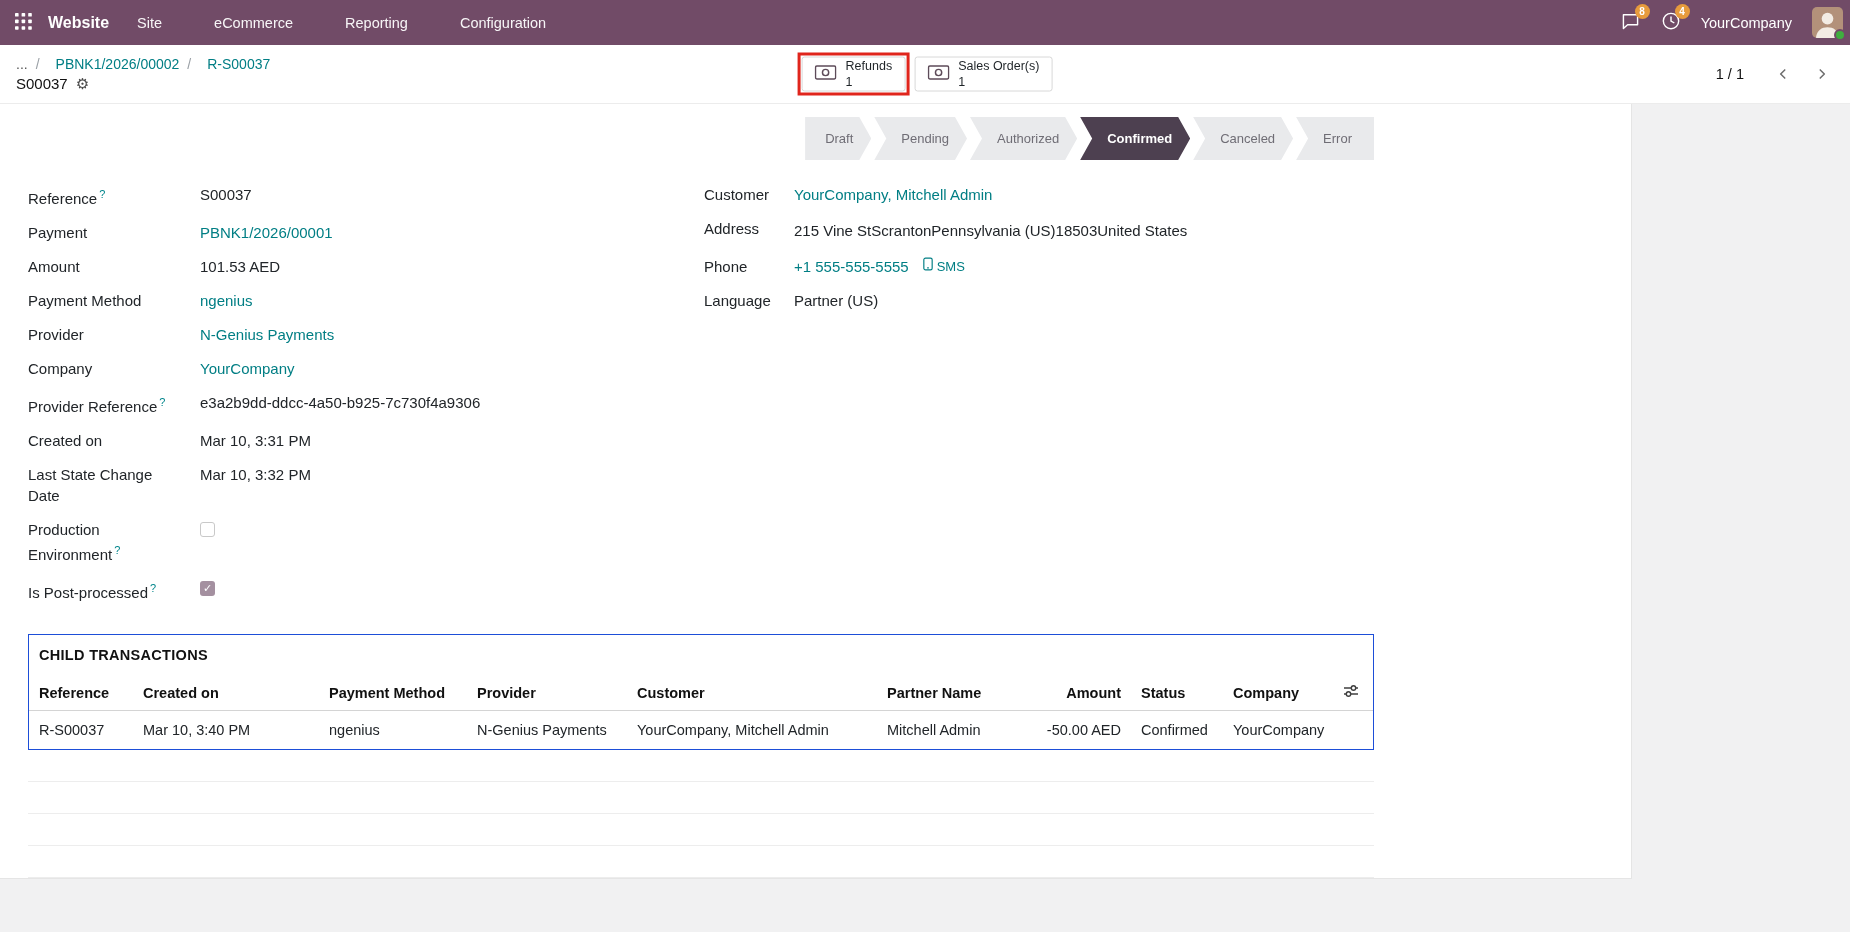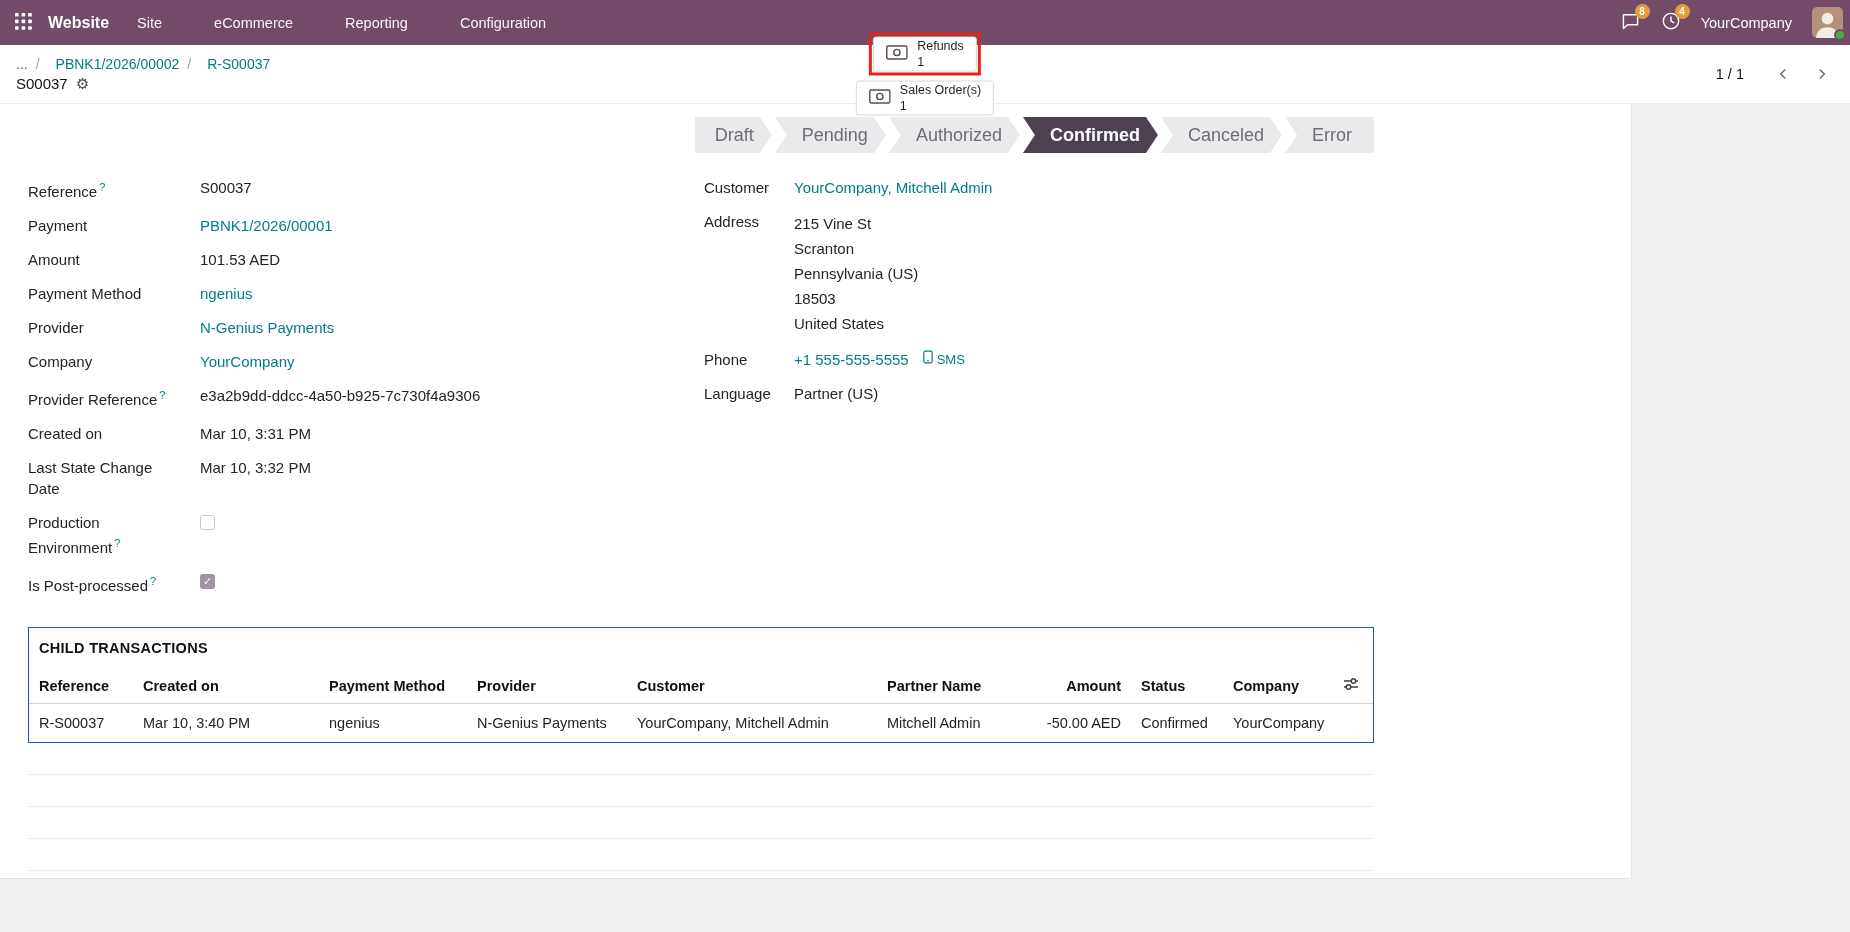--- a/index.html
+++ b/index.html
@@ -24,51 +24,51 @@
   
   .control-panel { height:59px; background:#fff; display:flex; align-items:center; padding:0 16px; position:relative; border-bottom:1px solid #ececec; }
   .cp-left { display:flex; flex-direction:column; gap:3px; }
   .bc-row { display:flex; align-items:center; gap:8px; font-size:14px; }
   .bc-sep { color:#9aa0a6; }
   .bc-ellipsis { color:#555; cursor:pointer; }
   .bc-link { color:#017e84; cursor:pointer;margin-left:8px; }
   .title-row { display:flex; align-items:center; gap:8px; }
   .record-title { font-size:15px; color:#111; }
   .gear { font-size:15px; color:#4a4a4a; cursor:pointer; line-height:1; }
-  .cp-center { position:absolute; left:50%; top:50%; transform:translate(-50%,-50%); display:flex; align-items:center; gap:5px;flex-direction:column; }
+  .cp-center { position:absolute; left:50%; top:50%; transform:translate(-50%,-50%); display:flex; align-items:center; gap:5px; }
   .red-wrap { border:3px solid #e0251c; padding:1px; display:flex; }
   .smart-btn { display:flex; align-items:center; gap:9px; border:1px solid #d8d8d8; background:#fff; border-radius:3px; padding:3px 12px; height:35px; cursor:pointer; font-family:inherit; }
   .sb-text { display:flex; flex-direction:column; align-items:flex-start; line-height:1.25; }
   .sb-label, .sb-count { font-size:12.5px; color:#1f2428; white-space:nowrap; }
   .cp-right { margin-left:auto; display:flex; align-items:center; gap:15px; }
   .pager-text { font-size:14.5px; margin-right:12px; color:#111; }
   .pager-btn { background:none; border:none; cursor:pointer; padding:5px; display:flex; }
 
   
   .content { height:828px; background:#f1f1f2; }
   .sheet { width:1632px; height:775px; background:#fff; border-right:1px solid #e5e5e5; border-bottom:1px solid #e5e5e5; padding:13px 0 0 28px; }
   .sheet-inner { width:1346px; }
 
   .statusbar { display:flex; justify-content:flex-end; }
-  .step { height:36px; display:flex; align-items:center; background:#e9eaec; color:#6f6d75; font-size:18px; padding:0 18px 0 27px; margin-left:3px; cursor:pointer;
+  .step { height:43px; display:flex; align-items:center; background:#e9eaec; color:#6f6d75; font-size:13px; padding:0 18px 0 27px; margin-left:3px; cursor:pointer;
           clip-path:polygon(0 0,calc(100% - 12px) 0,100% 50%,calc(100% - 12px) 100%,0 100%,12px 50%); }
   .step:first-child { clip-path:polygon(0 0,calc(100% - 12px) 0,100% 50%,calc(100% - 12px) 100%,0 100%); padding-left:20px; margin-left:0; }
   .step:last-child { clip-path:polygon(0 0,100% 0,100% 100%,0 100%,12px 50%); padding-right:22px; }
   .step.active { background:#4d4050; color:#fff; font-weight:700; }
 
   .form-grid { display:flex; margin-top:24px; }
   .fields-left { width:676px; }
   .fields-right { flex:1; }
   .f-row { display:flex; margin-bottom:13px; line-height:21px; }
   .f-label { width:172px; flex-shrink:0; padding-right:22px; color:#212529; }
   .fields-right .f-label { width:90px; padding-right:10px; }
   sup.help { color:#01858b; font-size:11px; margin-left:2px; cursor:help; }
   .f-value { color:#212529; }
   .f-value.link { color:#017e84; cursor:pointer; }
-  .addr-col { display:flex; flex-direction:column; }
+  .addr-col { display:flex; flex-direction:row; }
   .addr-line { line-height:25px; }
   .phone-wrap { display:flex; align-items:center; gap:14px; }
   .sms-link { display:flex; align-items:center; gap:4px; color:#017e84; font-size:13px; cursor:pointer; }
   .checkbox { width:15px; height:15px; border-radius:3px; display:inline-flex; align-items:center; justify-content:center; margin-top:3px; cursor:pointer; }
   .checkbox.unchecked { border:1px solid #c9c9c9; background:#fff; }
   .checkbox.checked { background:#a490a0; color:#fff; font-size:11px; }
   .checkbox.checked::after { content:"✓"; }
 
   
   .child-section { margin-top:18px; }

